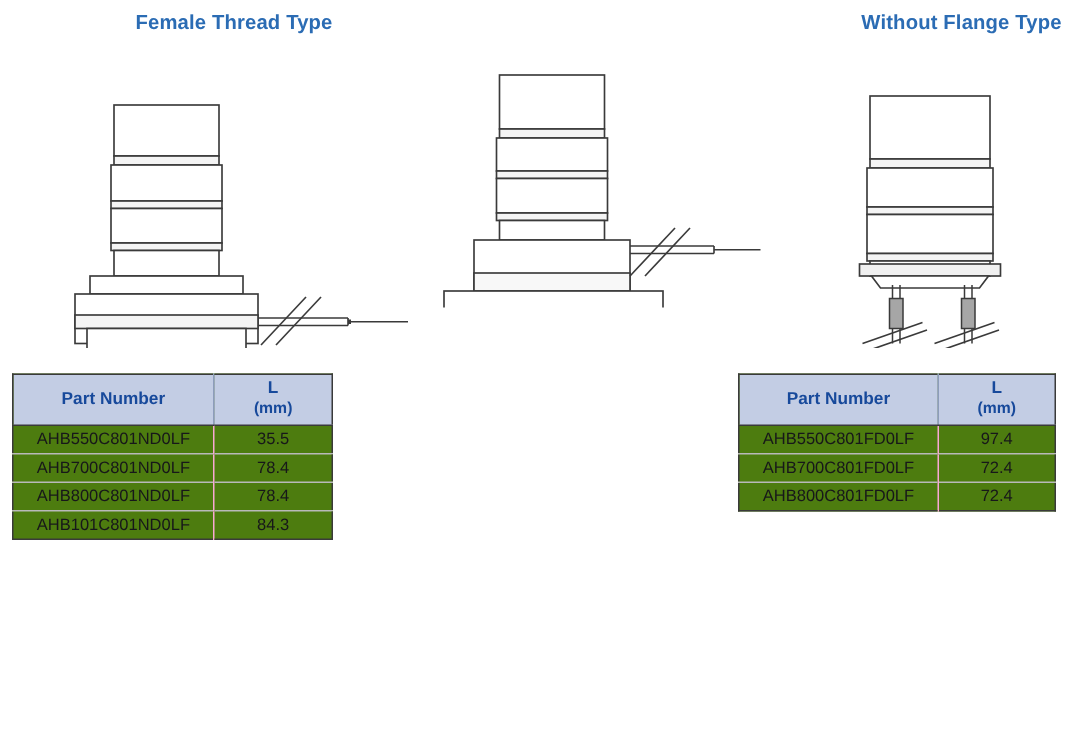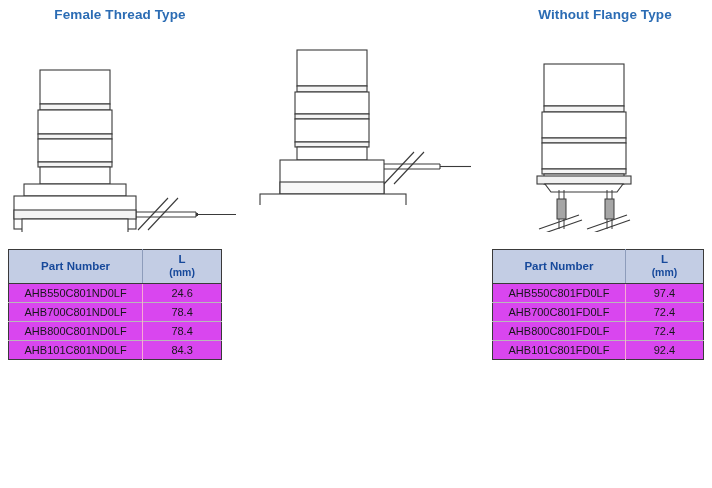--- a/index.html
+++ b/index.html
@@ -7,21 +7,21 @@
   body{
     width:712px;height:488px;
     background:#ffffff;
     font-family:"Liberation Sans", sans-serif;
     overflow:hidden;
     position:relative;
   }
   .sheet{position:relative;width:712px;height:488px;}
 
   
-  .col{position:absolute;top:0;height:488px;}
+  .col{position:absolute;top:0;height:488px;padding-left:36px;}
   .col-1{left:0;width:240px;}
   .col-2{left:242px;width:232px;}
   .col-3{left:487px;width:236px;}
 
   .col-title{
     text-align:center;
     font-size:13.5px;
     font-weight:700;
     color:#2b6cb4;
     letter-spacing:.1px;
@@ -36,21 +36,21 @@
   .draw-wrap svg{display:block;}
 
   
   .tbl-wrap{position:absolute;}
   .tbl-1{left:8px;top:249px;width:214px;}
   .tbl-2{left:250px;top:249px;width:212px;}
 
   table.spec{
     border-collapse:collapse;
     width:100%;
-    background:#d946ef;
+    background:#4d7c0f;
     border:1.5px solid #3a3a3a;
     table-layout:fixed;
   }
   table.spec th{
     background:#c3cde4;
     color:#17499b;
     font-weight:700;
     font-size:11.5px;
     text-align:center;
     padding:3px 2px 4px 2px;
@@ -131,21 +131,21 @@
             <th>Part Number</th>
             <th>
               <span>L</span>
               <span class="l-unit">(mm)</span>
             </th>
           </tr>
         </thead>
         <tbody>
           <tr>
             <td>AHB550C801ND0LF</td>
-            <td>24.6</td>
+            <td>35.5</td>
           </tr>
           <tr>
             <td>AHB700C801ND0LF</td>
             <td>78.4</td>
           </tr>
           <tr>
             <td>AHB800C801ND0LF</td>
             <td>78.4</td>
           </tr>
           <tr>
@@ -212,24 +212,20 @@
             <td>97.4</td>
           </tr>
           <tr>
             <td>AHB700C801FD0LF</td>
             <td>72.4</td>
           </tr>
           <tr>
             <td>AHB800C801FD0LF</td>
             <td>72.4</td>
           </tr>
-          <tr>
-            <td>AHB101C801FD0LF</td>
-            <td>92.4</td>
-          </tr>
         </tbody>
       </table>
     </div>
   </div>
 
   <div class="col col-3">
     <div class="col-title">Without Flange Type</div>
 
     <div class="draw-wrap">
       <svg width="236" height="205" viewBox="0 0 236 205">

